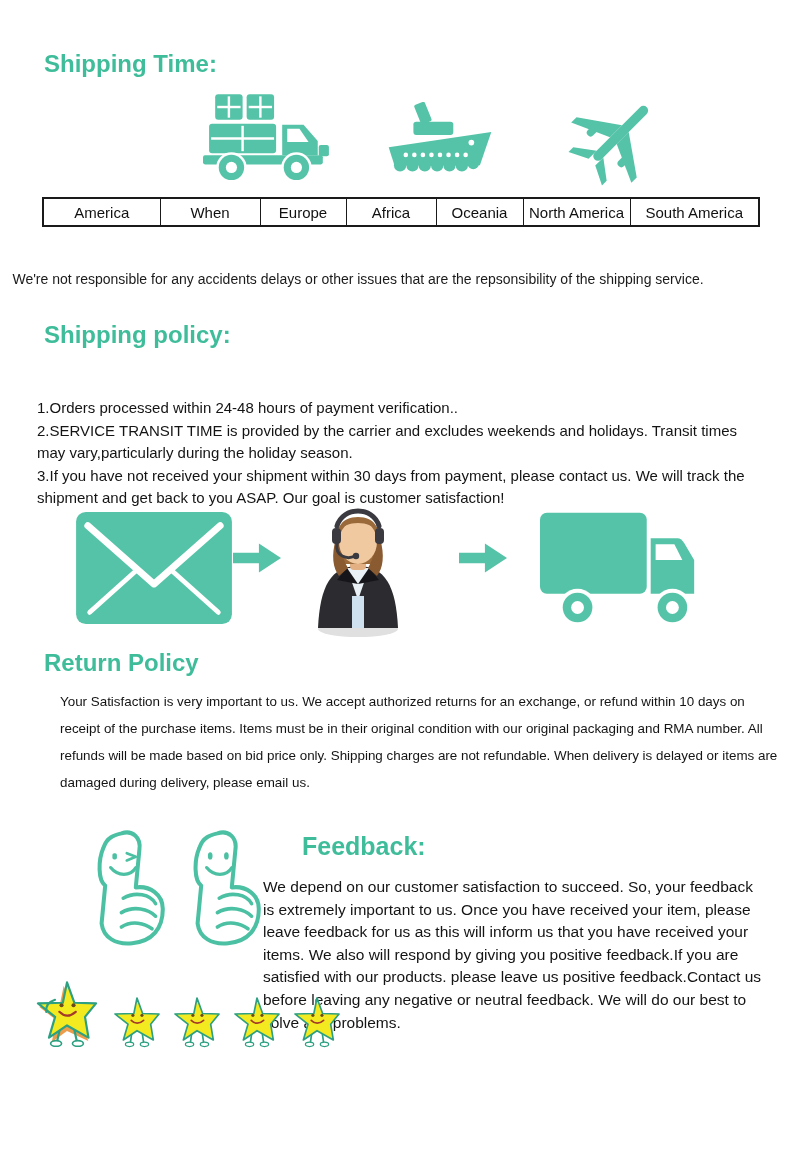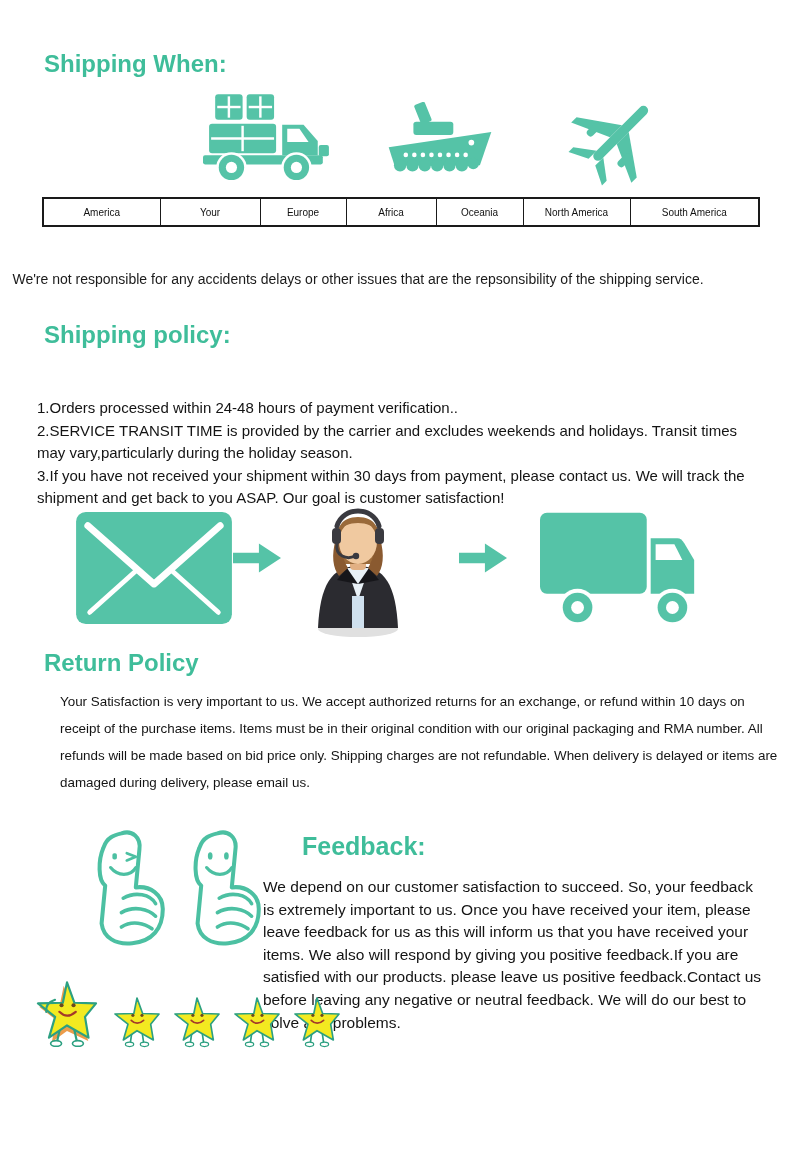--- a/index.html
+++ b/index.html
@@ -1,37 +1,37 @@
 <!DOCTYPE html>
 <html><head>
 <meta charset="utf-8">
 <style>
   html,body{margin:0;padding:0;background:#fff;}
   .page{position:relative;width:800px;height:1152px;background:#ffffff;overflow:hidden;
         font-family:"Liberation Sans",sans-serif;color:#1c1c1c;}
   .heading{position:absolute;font-weight:bold;color:#3fbd9a;font-size:24px;letter-spacing:0;}
   
   .ship-table{position:absolute;left:42px;top:197px;border-collapse:collapse;table-layout:fixed;width:716px;}
-  .ship-table td{border:1px solid #1a1a1a;text-align:center;font-size:10px;color:#111;
+  .ship-table td{border:1px solid #1a1a1a;text-align:center;font-size:15px;color:#111;
                  height:26px;padding:0 2px;white-space:nowrap;overflow:hidden;}
   .ship-table{border:2px solid #1a1a1a;}
   .disclaimer{position:absolute;left:0;top:271px;width:716px;text-align:center;font-size:14px;color:#1a1a1a;}
   .policy-body{position:absolute;left:37px;top:365px;width:732px;font-size:15px;line-height:22.5px;color:#141414;margin-top:32px;}
   .return-body{position:absolute;left:60px;top:688px;width:718px;font-size:13.4px;line-height:27px;color:#141414;}
   .feedback-body{position:absolute;left:263px;top:876px;width:502px;font-size:15.5px;line-height:22.6px;color:#141414;}
   .icon{position:absolute;}
   .thumbs{position:absolute;left:80px;top:820px;display:flex;gap:6px;align-items:flex-start;}
   .stars{position:absolute;left:28px;top:978px;display:flex;align-items:flex-end;gap:2px;}
 </style>
 </head>
 <body>
 
 <div class="page">
 
-  <div class="heading" style="left:44px;top:50px;">Shipping When:</div>
+  <div class="heading" style="left:44px;top:50px;">Shipping Time:</div>
 
   <svg class="icon" style="left:203px;top:94px;" width="132" height="90" viewBox="0 0 130 88">
     <g fill="#55c3a7">
       <rect x="12" y="0" width="27" height="25" rx="3"></rect>
       <rect x="43" y="0" width="27" height="25" rx="3"></rect>
       <rect x="6" y="29" width="66" height="29" rx="3"></rect>
       <rect x="0" y="60" width="118" height="9" rx="2"></rect>
       <path d="M78,60 V30 h21 l14,16 v14 z"></path>
       <rect x="114" y="50" width="10" height="11" rx="2"></rect>
     </g>
@@ -96,21 +96,21 @@
         <col style="width:100px">
         <col style="width:86px">
         <col style="width:90px">
       <col style="width:87px">
         <col style="width:107px">
         <col style="width:129px">
     </colgroup>
     <tbody>
         <tr>
       <td>America</td>
-      <td>Your</td>
+      <td>When</td>
       <td>Europe</td>
       <td>Africa</td>
       <td>Oceania</td>
       <td>North America</td>
       <td>South America</td>
     </tr>
   </tbody>
     </table>
 
   <div class="disclaimer">We're not responsible for any accidents delays or other issues that are the repsonsibility of the shipping service.</div>

